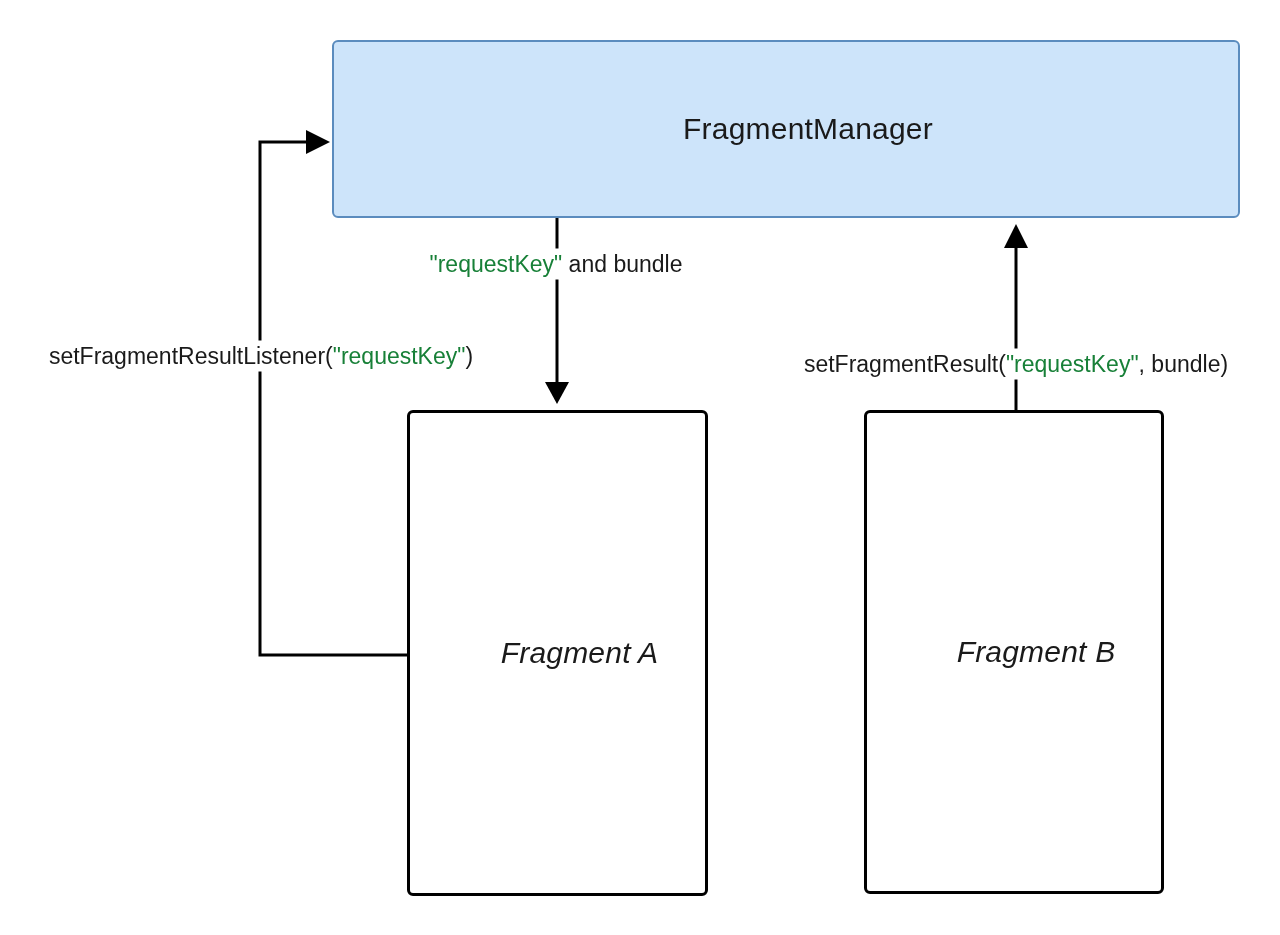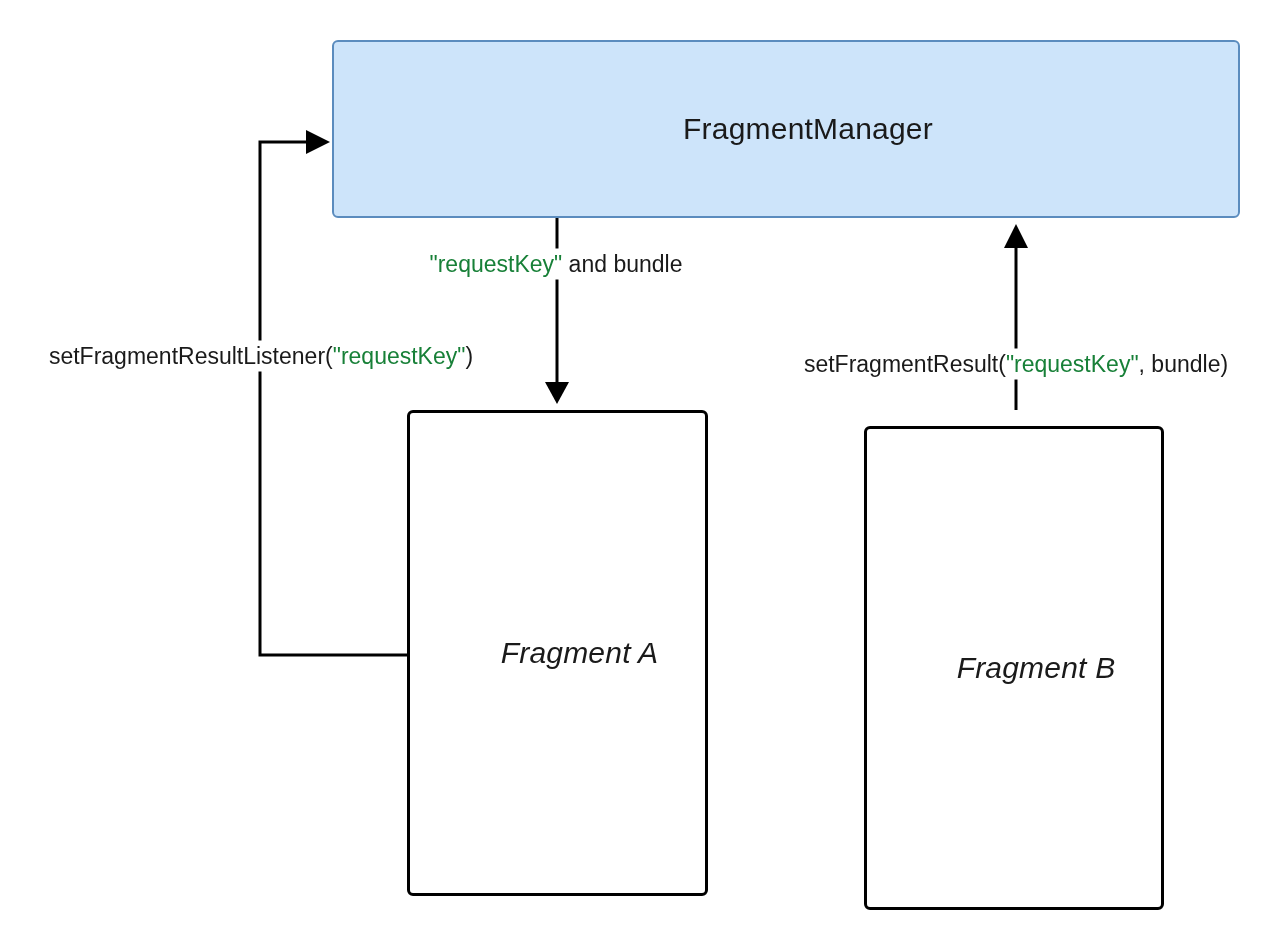--- a/index.html
+++ b/index.html
@@ -22,21 +22,21 @@
   .node{
     position:absolute;display:flex;align-items:center;justify-content:center;
     border-radius:6px;font-size:30px;letter-spacing:.2px;color:var(--text);padding-left:44px;
   }
   .node-manager{
     left:332px;top:40px;width:908px;height:178px;
     background:var(--manager-fill);border:2px solid var(--manager-border);
   }
   .node-fragment{background:#ffffff;border:3px solid var(--line);font-style:italic;}
   .node-fragment-a{left:407px;top:410px;width:301px;height:486px;}
-  .node-fragment-b{left:864px;top:410px;width:300px;height:484px;margin-top:16px;}
+  .node-fragment-b{left:864px;top:410px;width:300px;height:484px;}
   .edge-label{
     position:absolute;transform:translate(-50%,-50%);
     background:#ffffff;padding:2px 7px;font-size:23px;white-space:pre;
     color:var(--text);
   }
   .edge-label .green{color:var(--key-green);}
   .label-deliver{left:556px;top:264px;}
   .label-listener{left:261px;top:356px;}
   .label-result{left:1016px;top:364px;}
 </style>

